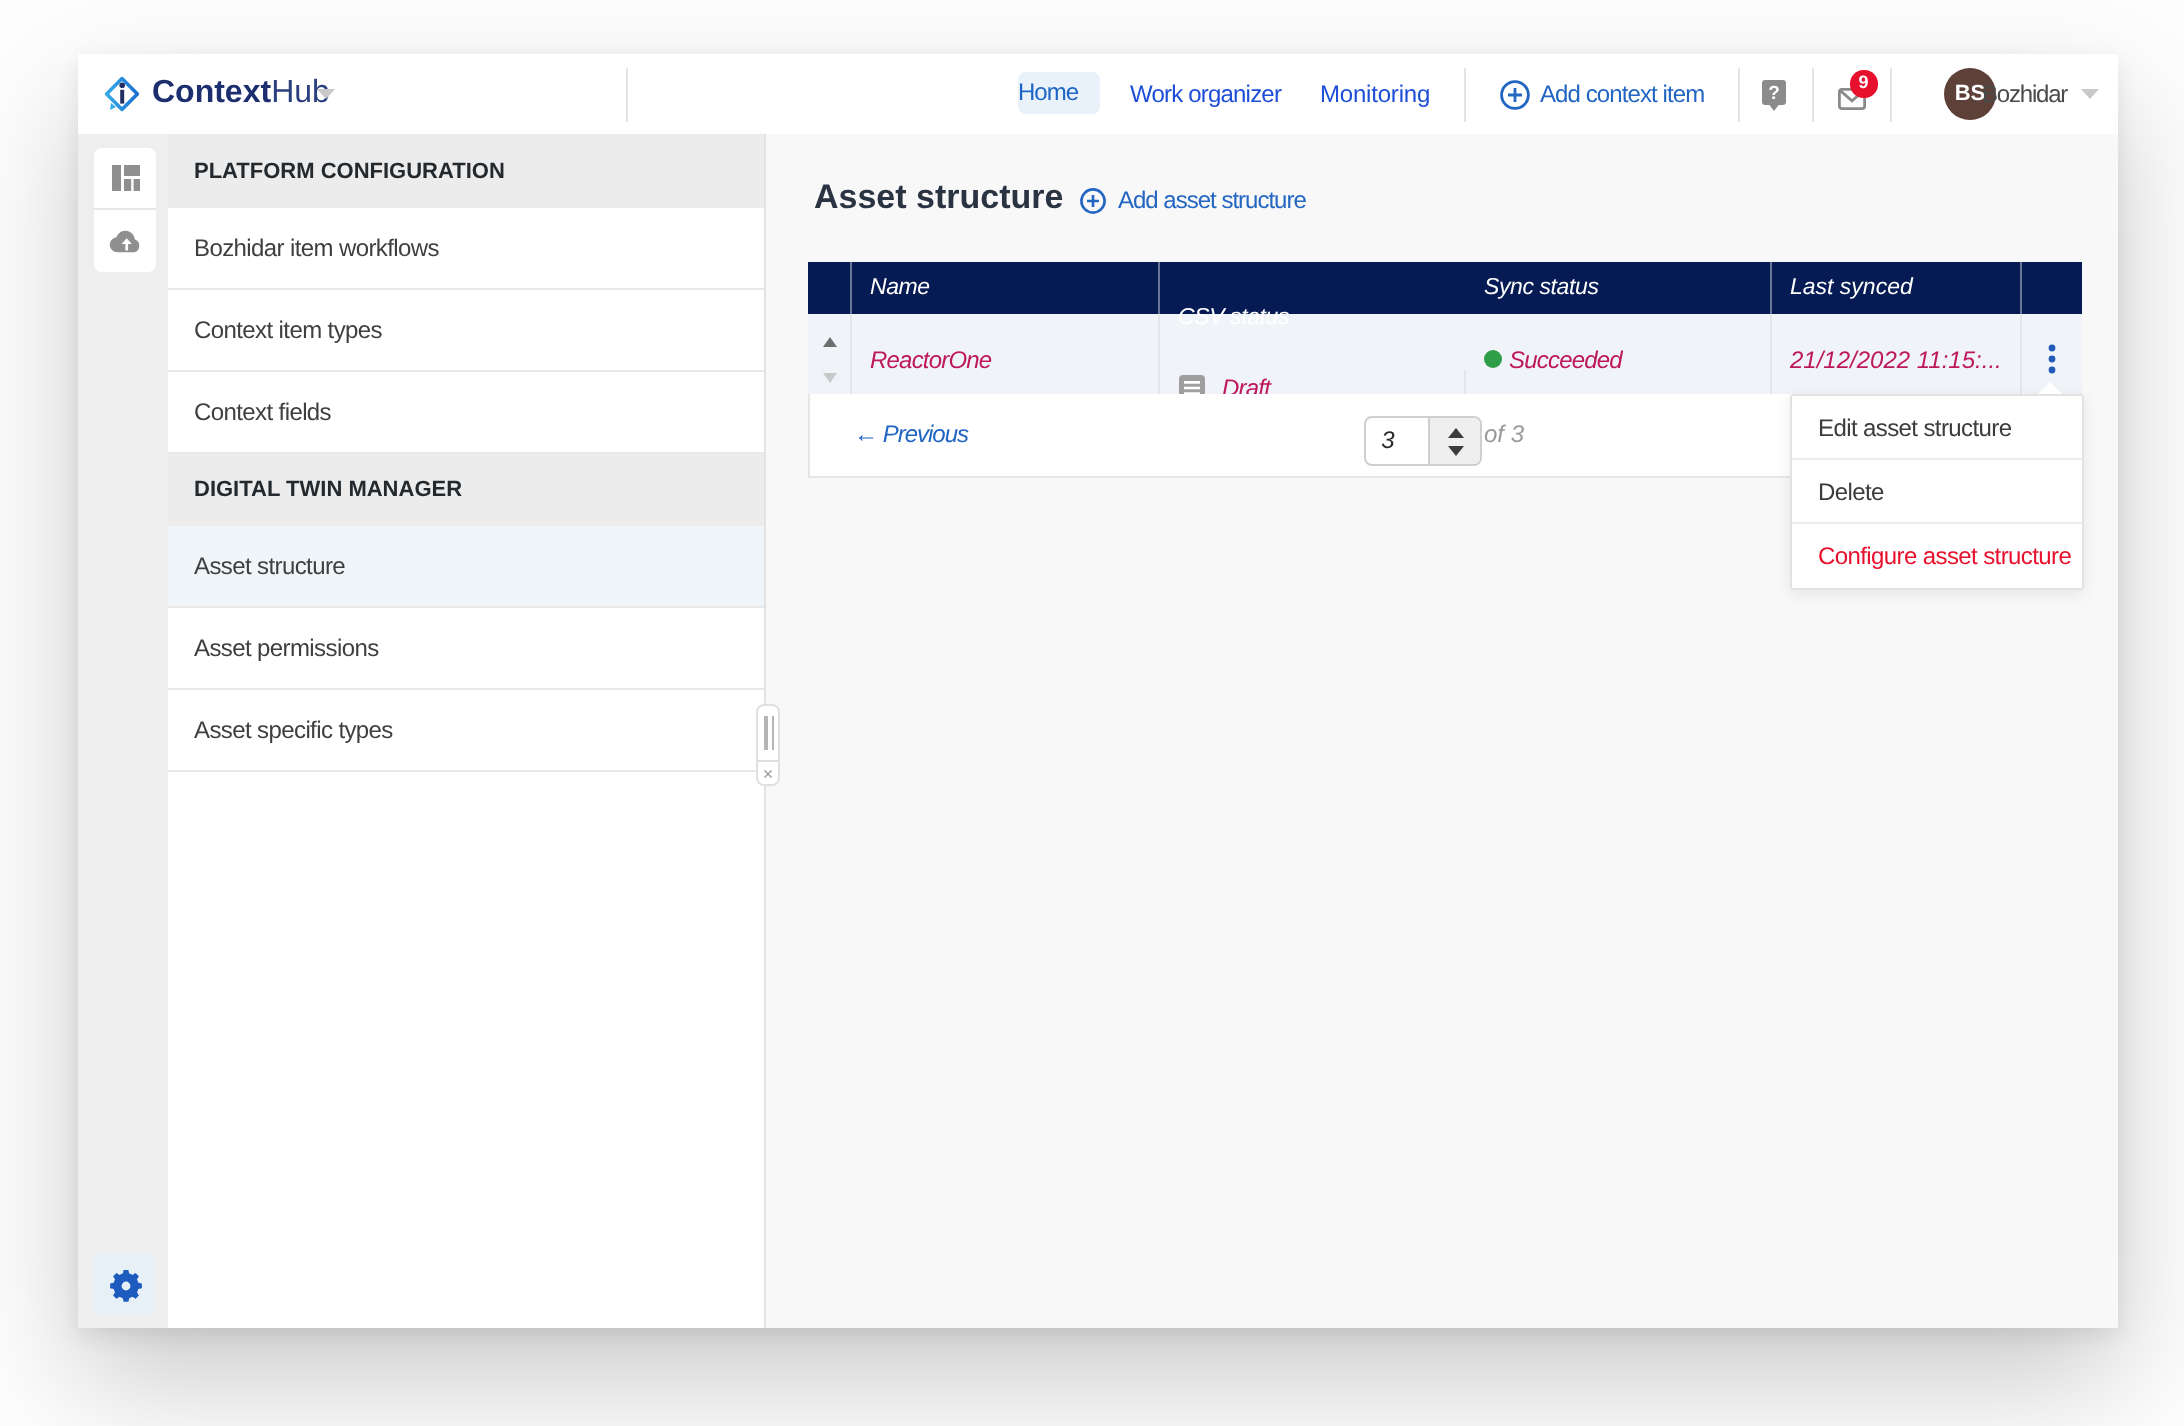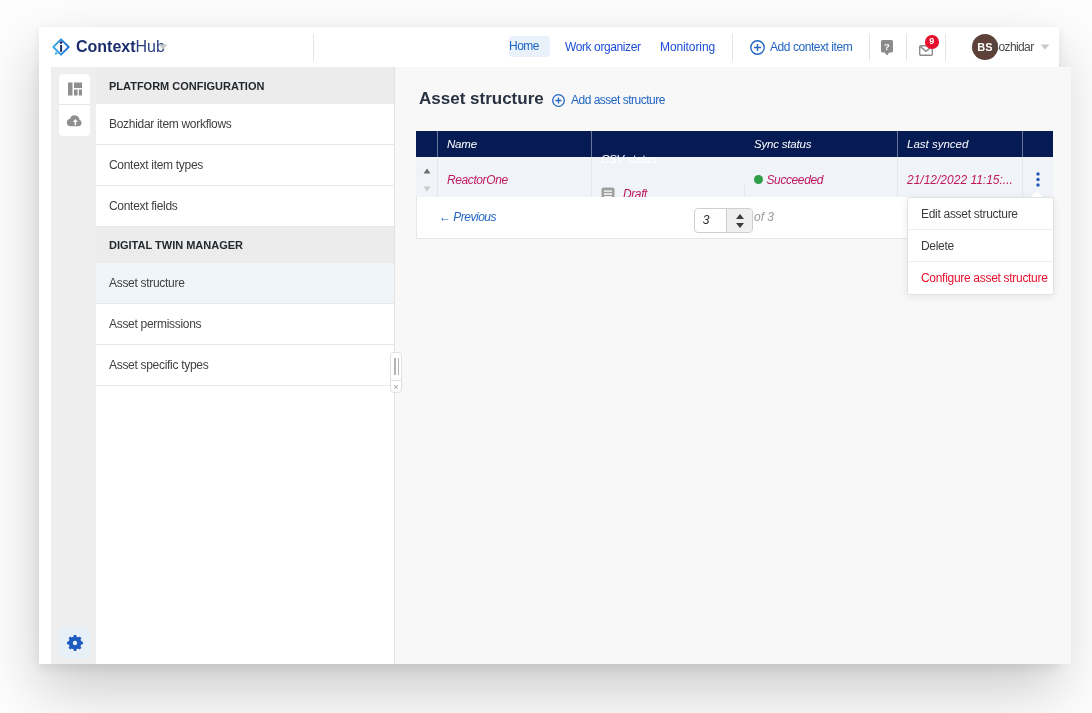--- a/index.html
+++ b/index.html
@@ -19,21 +19,21 @@
   .nav { position:absolute; left:0; top:0; width:100%; height:40px; background:#fff; }
   .nav .vdiv { position:absolute; top:7px; height:27px; width:1px; background:#e4e4e4; }
   .navtxt { position:absolute; top:0; height:40px; line-height:40px; font-size:12px; color:#1d4ed8; white-space:nowrap; }
   .homepill { position:absolute; left:470px; top:9px; width:41px; height:21px; background:#e9f1fa; border-radius:4px; letter-spacing:-0.5px;
               color:#1d66c6; font-size:12px; line-height:21px; text-align:left; }
   .badge { position:absolute; left:6px; top:-7px; width:13.5px; height:13.5px; background:#e8112d; border-radius:50%;
            color:#fff; font-size:9px; font-weight:bold; text-align:center; line-height:13.5px; }
   .avatar { position:absolute; left:919px; top:7px; width:26px; height:26px; border-radius:50%; background:#5d4037;
             color:#fff; font-size:11px; font-weight:bold; text-align:center; line-height:26px;margin-left:14px; }
   
-  .appbody { position:absolute; left:12px; top:40px; width:1020px; height:597px; background:#f8f8f9; }
+  .appbody { position:absolute; left:0; top:40px; width:1020px; height:597px; background:#f8f8f9; }
   
   .rail { position:absolute; left:0; top:0; width:45px; height:597px; background:#eeeeee; }
   .railbox { position:absolute; left:8px; width:31px; height:31px; background:#fff; }
   .railbox.b1 { top:7px; border-radius:4px 4px 0 0; border-bottom:1px solid #e6e6e6; }
   .railbox.b2 { top:38px; border-radius:0 0 4px 4px; }
   .gearbox { position:absolute; left:8px; top:560px; width:31px; height:31px; background:#e7f0f7; border-radius:4px; }
   .icenter { display:flex; align-items:center; justify-content:center; width:100%; height:100%; }
   
   .menu { position:absolute; left:45px; top:0; width:299px; height:597px; background:#fff; border-right:1px solid #e3e3e3; }
   .mhead { position:relative; background:#ececec; font-size:11px; font-weight:bold; color:#24292e;

